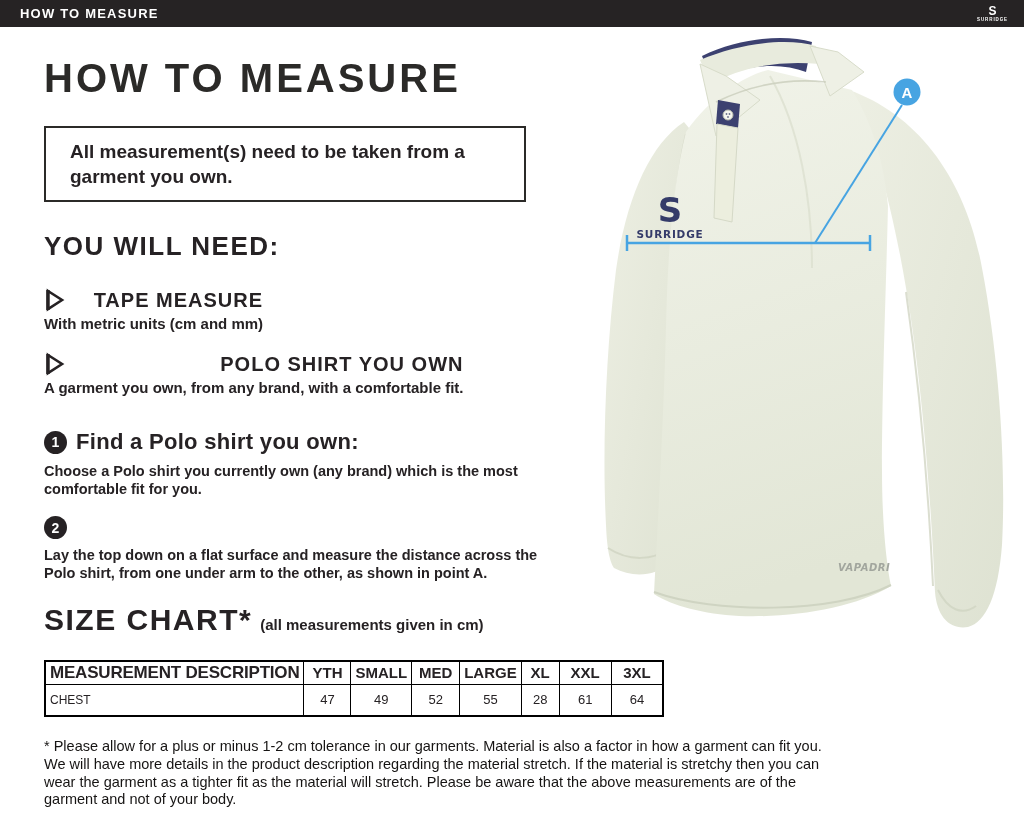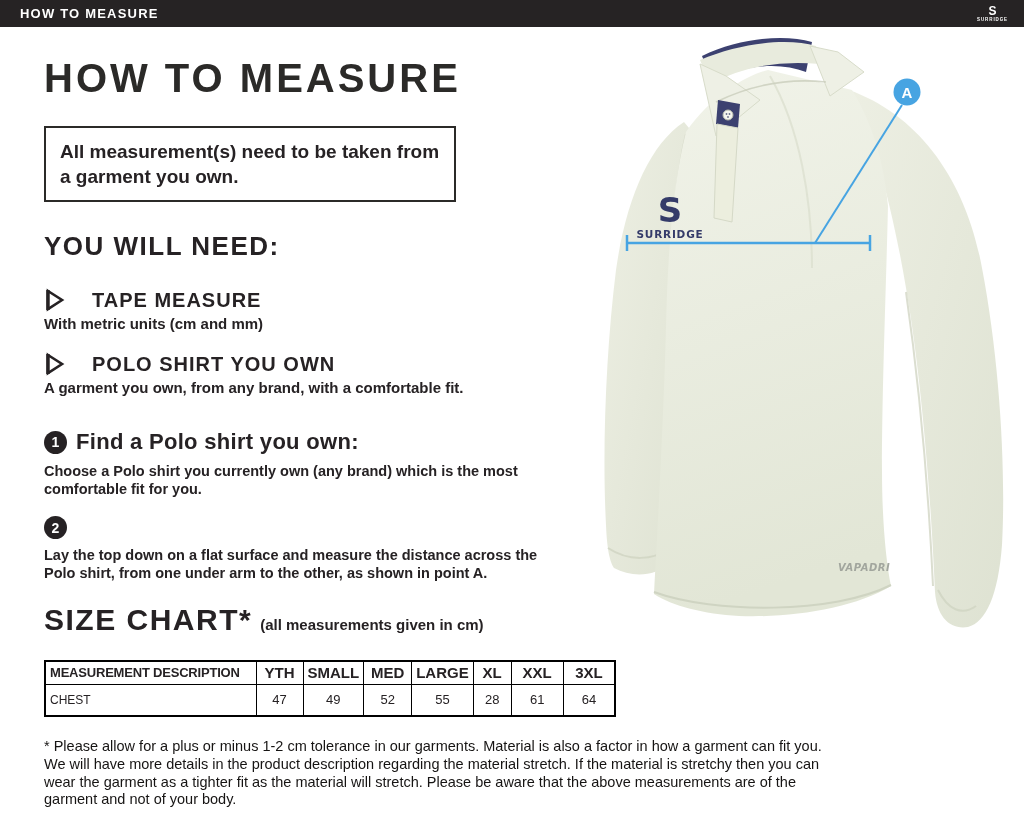--- a/index.html
+++ b/index.html
@@ -18,32 +18,32 @@
   .topbar-title{color:#fff;font-size:13px;font-weight:bold;letter-spacing:1.2px;}
   .topbar-logo{display:flex;flex-direction:column;align-items:center;line-height:1;color:#fff;padding-right:6px;}
   .topbar-logo .logo-s{font-size:12px;font-weight:bold;letter-spacing:0;}
   .topbar-logo .logo-word{font-size:4.5px;font-weight:bold;letter-spacing:.9px;margin-top:1px;}
   
   .page-title{
     position:absolute;left:44px;top:56px;margin:0;
     font-size:40px;font-weight:bold;letter-spacing:3px;color:#2b2a28;white-space:nowrap;
   }
   .notice-box{
-    position:absolute;left:44px;top:126px;width:412px;box-sizing:border-box;
-    border:2px solid #2b2a28;padding:11px 14px;
+    position:absolute;left:44px;top:126px;width:482px;box-sizing:border-box;
+    border:2px solid #2b2a28;padding:11px 24px;
   }
   .notice-text{font-size:19px;font-weight:bold;line-height:1.32;color:#262224;}
   .ywn-heading{
     position:absolute;left:44px;top:231px;
     font-size:26px;font-weight:bold;letter-spacing:1.5px;color:#262224;white-space:nowrap;
   }
   .need-item{position:absolute;left:44px;}
   #need-0{top:288px;}
   #need-1{top:352px;}
-  .need-row{display:flex;align-items:center;gap:26px;}
+  .need-row{display:flex;align-items:center;gap:5px;justify-content:space-between;}
   .need-label{font-size:20px;font-weight:bold;letter-spacing:1px;white-space:nowrap;}
   .need-desc{font-size:15px;font-weight:bold;margin-top:3px;white-space:nowrap;}
   .play-icon{display:block;}
   .step{position:absolute;left:44px;width:508px;}
   #step-0{top:429px;}
   #step-1{top:516px;}
   .step-head{display:flex;align-items:center;gap:9px;}
   .step-badge{
     width:23px;height:23px;border-radius:50%;background:#262224;color:#fff;
     font-size:14px;font-weight:bold;display:flex;align-items:center;justify-content:center;flex:0 0 auto;
@@ -55,21 +55,21 @@
   .sc-sub{font-size:15px;font-weight:bold;white-space:nowrap;margin-top:12px;}
   
   .size-table{
     position:absolute;left:44px;top:660px;border-collapse:collapse;table-layout:fixed;
     border:2px solid #000;
   }
   .size-table td{border:1px solid #000;text-align:center;padding:0 4px;box-sizing:border-box;overflow:hidden;white-space:nowrap;}
   .r-head td{height:23px;}
   .r-metric td{height:17px;}
   .r-chest td{height:32px;}
-  .header-desc{font-size:13px;font-weight:bold;text-align:left !important;letter-spacing:-0.2px;}
+  .header-desc{font-size:17px;font-weight:bold;text-align:left !important;letter-spacing:-0.2px;}
   .header-size{font-size:15px;font-weight:bold;}
   .metric-label{font-size:11.5px;font-weight:bold;text-align:left !important;}
   .chest-label{font-size:12px;text-align:left !important;}
   .chest-val{font-size:13px;}
   
   .footnote{
     position:absolute;left:44px;top:738px;width:780px;
     font-size:14.5px;line-height:1.23;color:#161413;font-weight:normal;
   }
   

